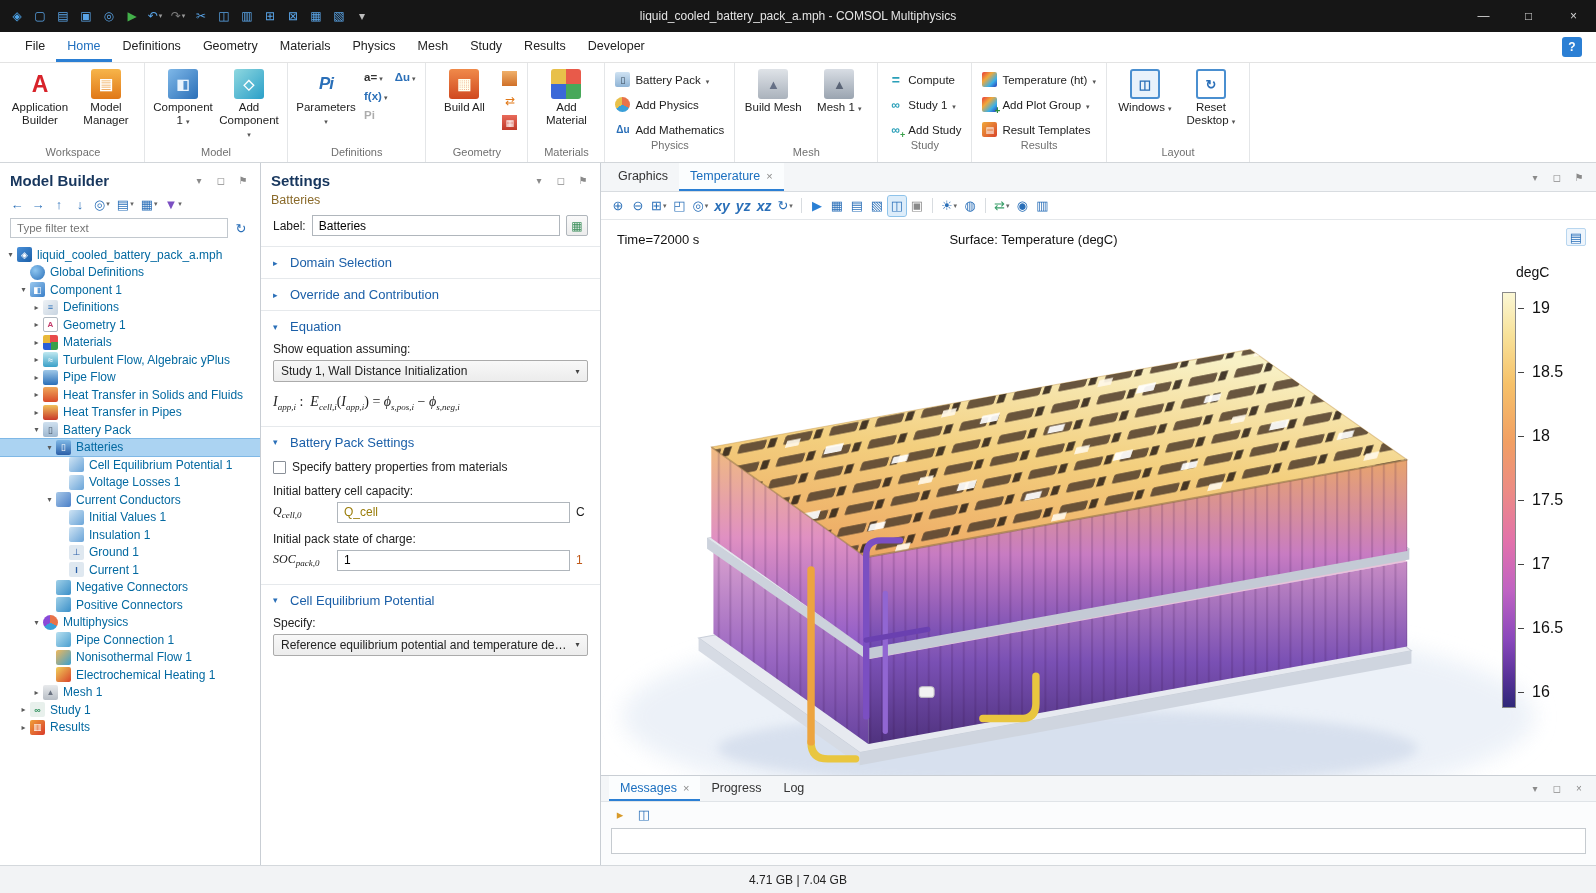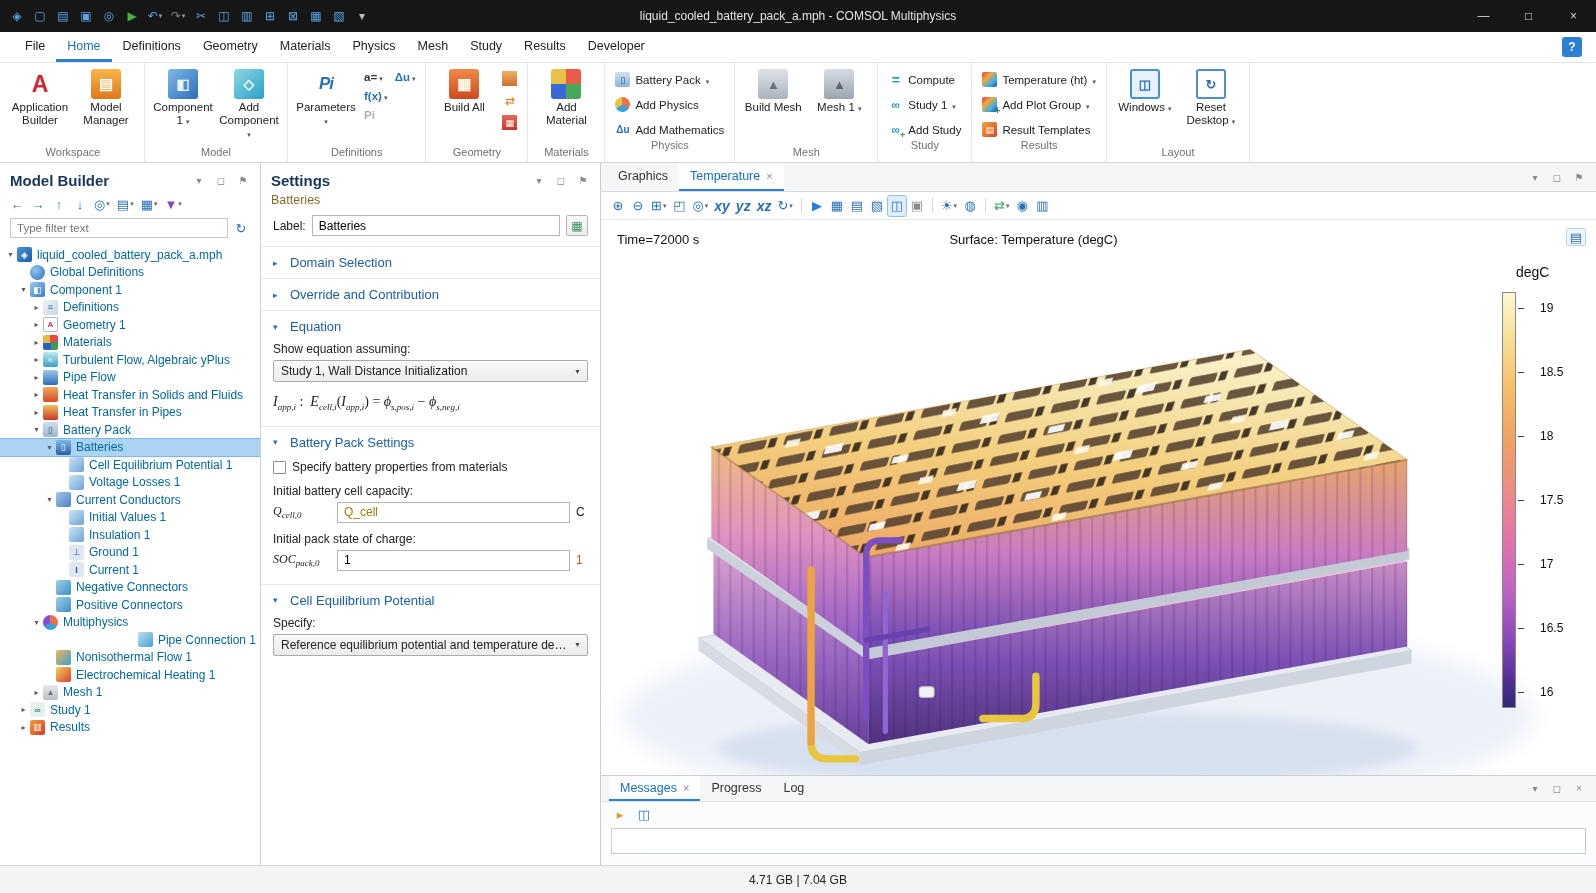--- a/index.html
+++ b/index.html
@@ -186,21 +186,21 @@
 .canvas{position:relative;flex:1;background:#fff;overflow:hidden;}
 .canvas-time{position:absolute;left:16px;top:12px;font-size:13px;color:#111;z-index:3;}
 .canvas-surface{position:absolute;left:0;right:130px;top:12px;text-align:center;font-size:13px;color:#111;z-index:3;}
 .plot-props{position:absolute;right:10px;top:8px;z-index:3;color:#2a6fb8;font-size:13px;background:#eef5fc;border:1px solid #b8d6ef;border-radius:2px;width:20px;height:18px;display:flex;align-items:center;justify-content:center;}
 .scene{position:absolute;inset:0;}
 .colorbar{position:absolute;right:22px;top:44px;z-index:3;}
 .cb-unit{font-size:14px;color:#111;margin:0 0 12px 14px;}
 .cb-wrap{position:relative;height:416px;width:72px;}
 .cb-bar{position:absolute;left:0;top:0;width:14px;height:416px;border:1px solid #8a8a8a;
  background:linear-gradient(180deg,#fbf7d5 0%,#f8e29a 10%,#f6c169 22%,#f19f63 36%,#ec8b85 48%,#e272ab 60%,#bf63c3 72%,#8847bb 84%,#563197 93%,#2f2878 100%);}
-.cb-tick{position:absolute;left:16px;transform:translateY(-50%);display:flex;align-items:center;gap:16px;font-size:12px;color:#111;}
+.cb-tick{position:absolute;left:16px;transform:translateY(-50%);display:flex;align-items:center;gap:8px;font-size:16px;color:#111;}
 .cb-dash{width:6px;height:1px;background:#444;}
 
 
 .messages{height:90px;border-top:1px solid #c9ced4;background:#fbfcfd;display:flex;flex-direction:column;}
 .mtabs{height:26px;background:#f4f6f8;border-bottom:1px solid #e0e4e8;display:flex;align-items:stretch;padding-left:8px;}
 .mtoolbar{height:25px;display:flex;align-items:center;gap:6px;padding:0 10px;}
 .mcontent{margin:1px 10px 6px;height:26px;background:#fff;border:1px solid #c6cbd0;}
 
 
 .statusbar{height:28px;background:#f2f3f5;border-top:1px solid #d4d8dc;display:flex;align-items:center;justify-content:center;font-size:12px;color:#222;}
@@ -632,21 +632,21 @@
         <div class="trow" style="padding-left: 43px;">
     <span class="twist"></span>
     <span class="ticon i-connectors"></span>
     <span class="tlabel">Positive Connectors</span>
   </div>
         <div class="trow" style="padding-left: 30px;">
     <span class="twist">▾</span>
     <span class="ticon i-multiphysics"></span>
     <span class="tlabel">Multiphysics</span>
   </div>
-        <div class="trow" style="padding-left: 43px; justify-content: flex-end;">
+        <div class="trow" style="padding-left: 43px;">
     <span class="twist"></span>
     <span class="ticon i-pipe-connection"></span>
     <span class="tlabel">Pipe Connection 1</span>
   </div>
         <div class="trow" style="padding-left: 43px;">
     <span class="twist"></span>
     <span class="ticon i-nonisothermal"></span>
     <span class="tlabel">Nonisothermal Flow 1</span>
   </div>
         <div class="trow" style="padding-left: 43px;">

